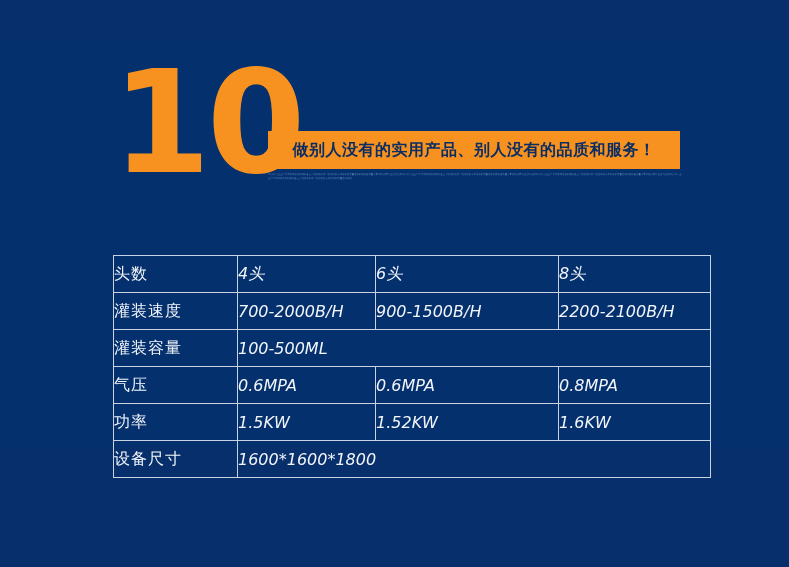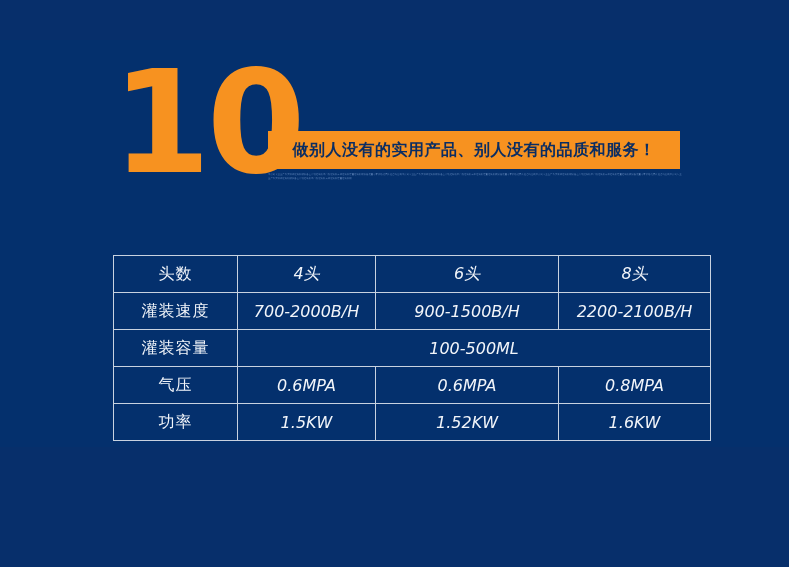--- a/index.html
+++ b/index.html
@@ -104,21 +104,21 @@
   }
   #spec-table col.c0 { width: 124px; }
   #spec-table col.c1 { width: 138px; }
   #spec-table col.c2 { width: 183px; }
   #spec-table col.c3 { width: 152px; }
   #spec-table td {
     height: 36px;
     border: 1px solid #c8d2e0;
     color: #f2f5fa;
     font-size: 16px;
-    text-align: center;
+    text-align: left;
     vertical-align: middle;
     padding: 0;
     white-space: nowrap;
   }
   #spec-table td.label {
     font-size: 16px;
     letter-spacing: 1px;
   }
   #spec-table td.val {
     font-family: "DejaVu Sans", sans-serif;
@@ -170,16 +170,20 @@
         <td class="val">0.6MPA</td>
         <td class="val">0.6MPA</td>
         <td class="val">0.8MPA</td>
       </tr>
       <tr>
         <td class="label">功率</td>
         <td class="val">1.5KW</td>
         <td class="val">1.52KW</td>
         <td class="val">1.6KW</td>
       </tr>
+      <tr>
+        <td class="label">设备尺寸</td>
+        <td class="val" colspan="3">1600*1600*1800</td>
+      </tr>
     </tbody>
   </table>
 
 </div>
 
 </body></html>

